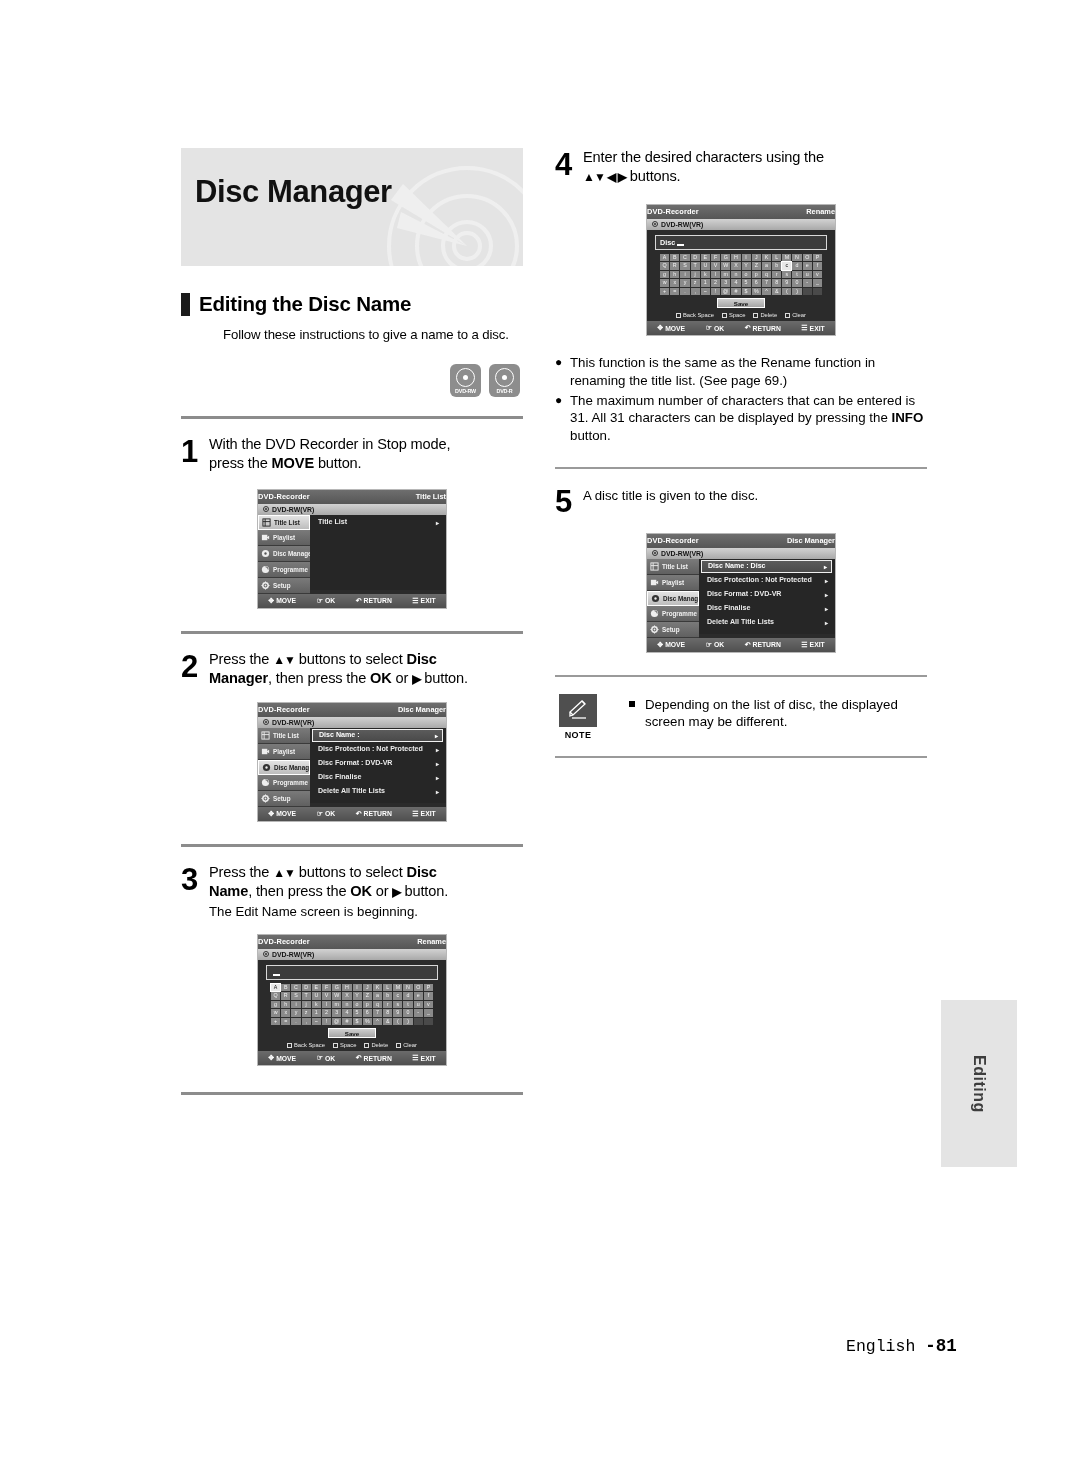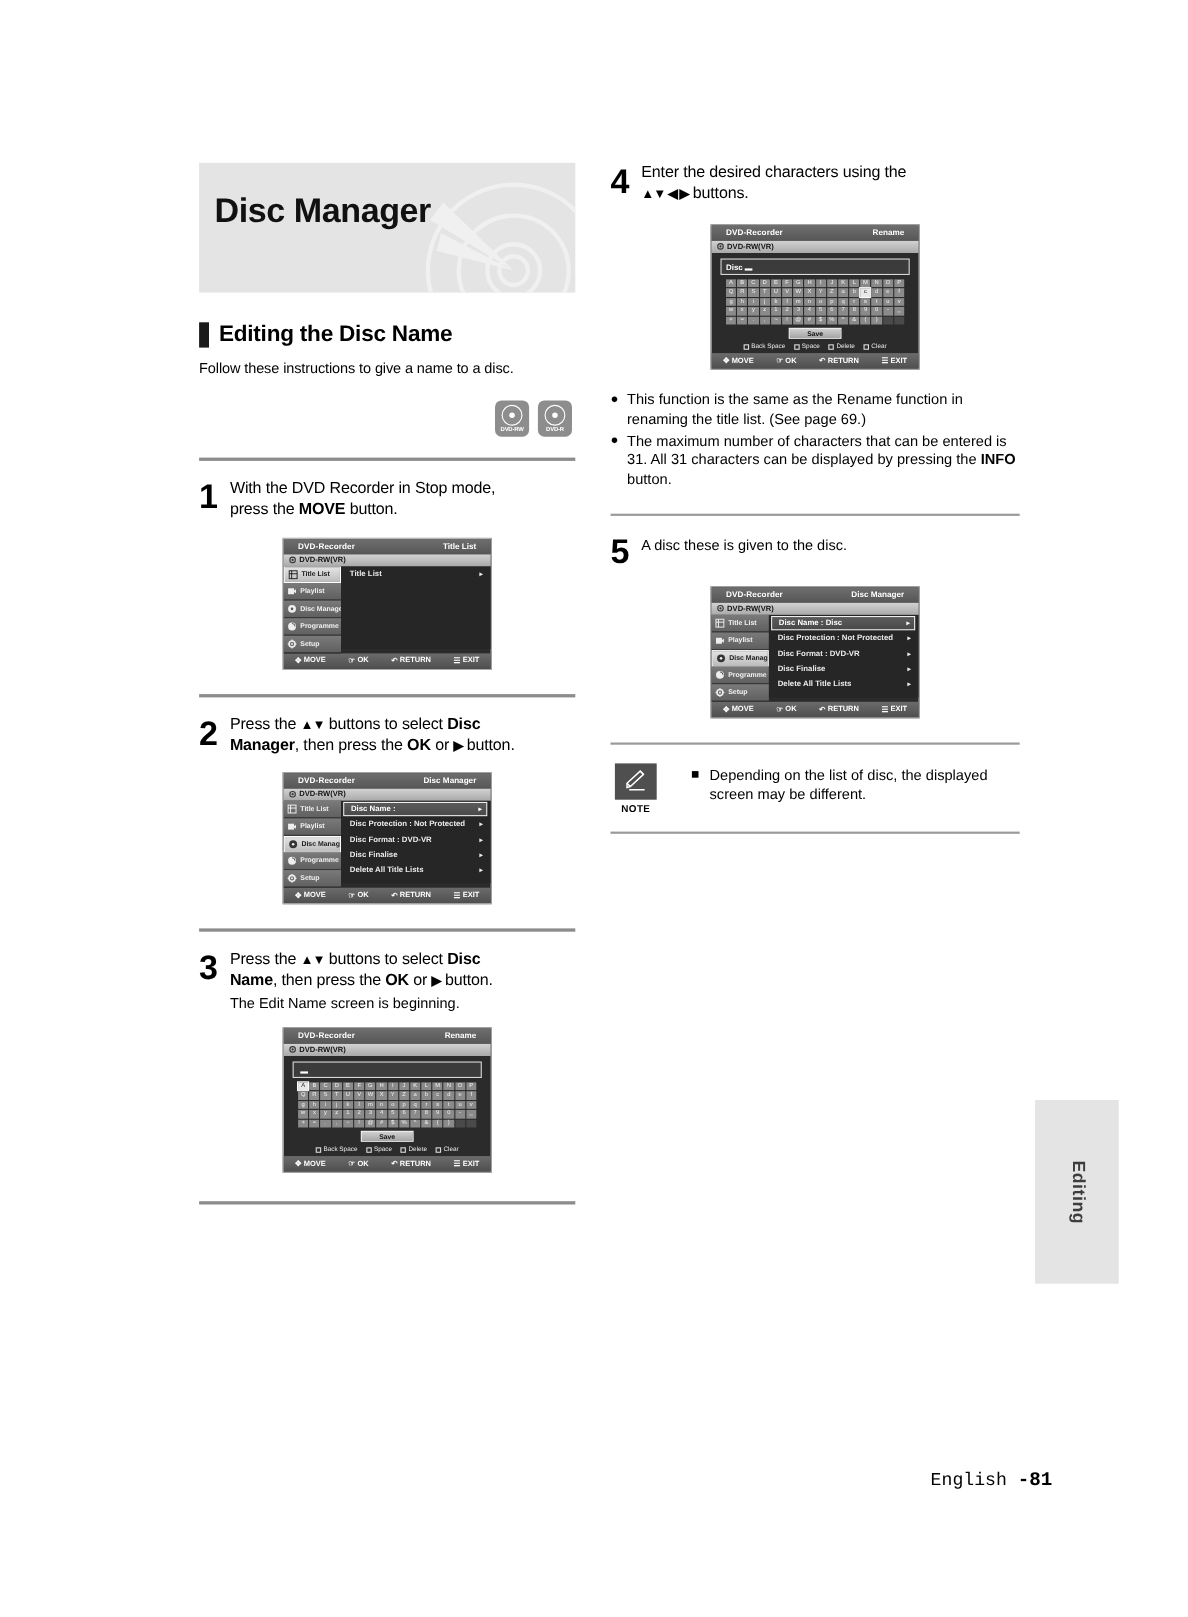--- a/index.html
+++ b/index.html
@@ -54,20 +54,21 @@
     margin-right: 9px;
   }
   .sec-title {
     font-size: 20.5px; font-weight: bold;
     letter-spacing: -0.2px;
   }
   .sec-sub {
     margin-top: 11px;
     font-size: 13.2px;
     letter-spacing: -0.1px;
+    margin-left: 42px;
   }
 
   
   .badges {
     display: flex; gap: 8px;
     justify-content: flex-end;
     margin-top: 22px;
     padding-right: 3px;
   }
   .badge {
@@ -165,21 +166,21 @@
     color: #e9e9e9;
     font-size: 7.1px;
     margin: 0 auto;
     position: relative;
   }
   .osd-titlebar {
     height: 14px;
     background: linear-gradient(#6e6e6e, #565656);
     display: flex; align-items: center;
     justify-content: space-between;
-    padding: 0 13px;
+    padding: 0 0;
   }
   .osd-brand { font-weight: bold; font-size: 7.4px; color:#fff; letter-spacing:.1px; }
   .osd-screen-name { font-weight: bold; font-size: 7.4px; color:#fff; }
   .osd-discbar {
     height: 11px;
     background: linear-gradient(#d2d2d2, #a9a9a9);
     display: flex; align-items: center;
     padding-left: 5px; gap: 3px;
     color: #111; font-weight: bold; font-size: 6.9px;
   }
@@ -845,21 +846,21 @@
         <span class="dot">●</span>
         <span class="txt">The maximum number of characters that can be entered is 31. All 31 characters can be displayed by pressing the <b>INFO</b> button.</span>
       </div>
     </div>
 
     <div class="rule rule-thin" style="margin-top:22px;"></div>
 
     <div class="step">
       <div class="step-num">5</div>
       <div class="step-body">
-        <div class="step-note">A disc these is given to the disc.</div>
+        <div class="step-note">A disc title is given to the disc.</div>
       </div>
     </div>
 
     <div class="osd" style="width:190px;margin-top:16px;">
       <div class="osd-titlebar">
         <span class="osd-brand">DVD-Recorder</span>
         <span class="osd-screen-name">Disc Manager</span>
       </div>
       <div class="osd-discbar">
         <span class="disc-dot"></span>

